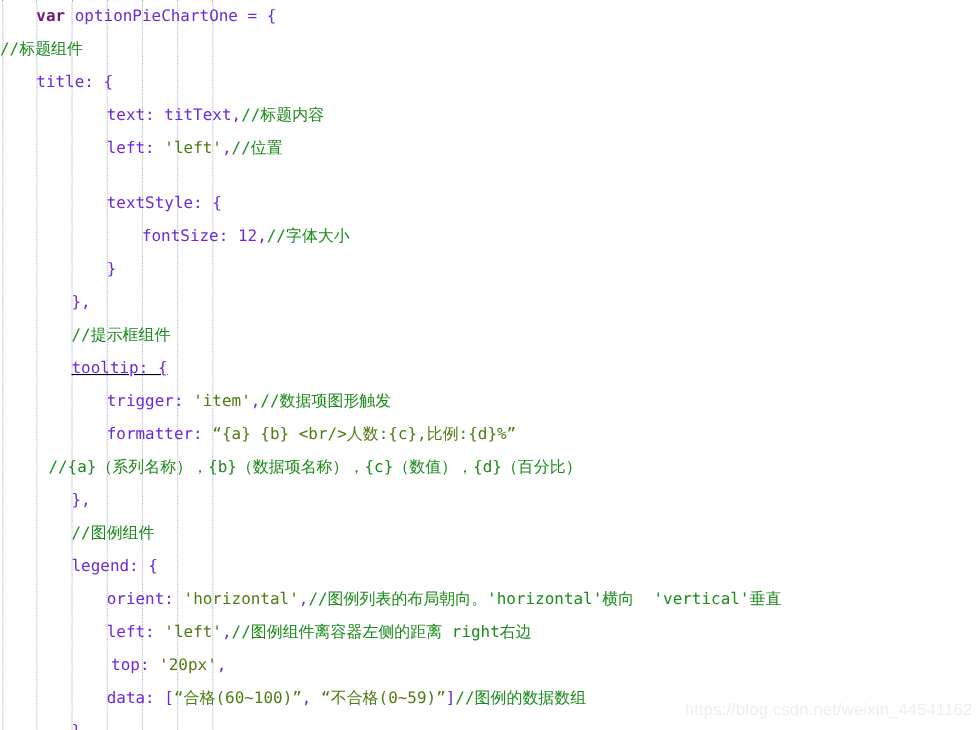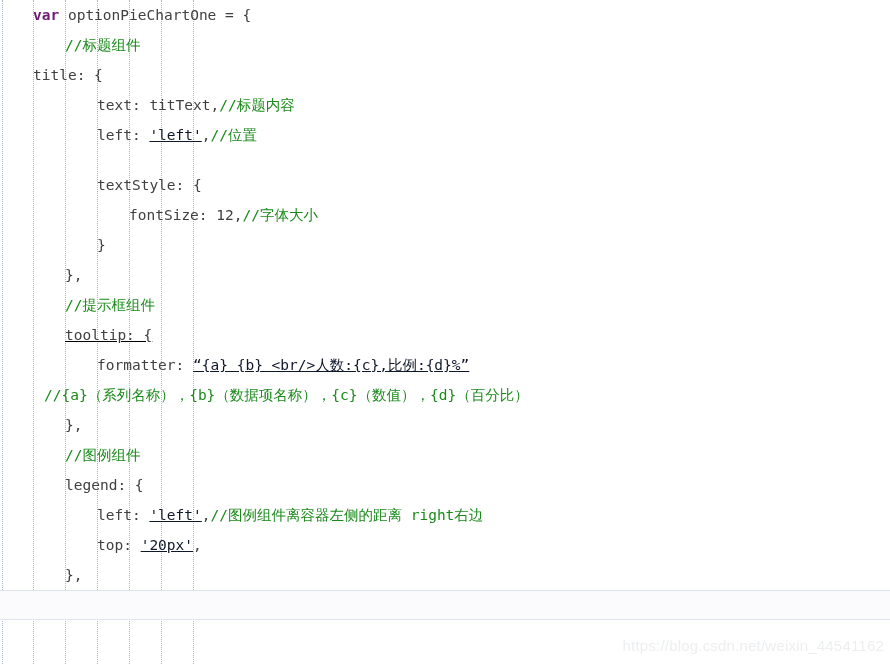--- a/index.html
+++ b/index.html
@@ -58,22 +58,22 @@
   .line.current {
     background: #fbfbfd;
     border-top: 1px solid #dfe3ef;
     border-bottom: 1px solid #dfe3ef;
     height: 28px;
     line-height: 28px;
   }
 
   
   .kw      { color: #701a75; font-weight: bold; }  
-  .plain   { color: #404040; }
-  .str     { color: #0f172a; text-decoration: underline; }                      
+  .plain   { color: #6d28d9; }
+  .str     { color: #4d7c0f; }                      
   .cmt     { color: #1a8a1a; }
 
   
   #watermark {
     position: absolute;
     right: 6px;
     bottom: 10px;
     z-index: 5;
     font-family: "Liberation Sans", sans-serif;
     font-size: 15px;
@@ -93,36 +93,39 @@
       <div class="guide" style="left: 33px;"></div>
       <div class="guide" style="left: 65px;"></div>
       <div class="guide" style="left: 97px;"></div>
       <div class="guide" style="left: 129px;"></div>
       <div class="guide" style="left: 161px;"></div>
       <div class="guide" style="left: 193px;"></div>
     </div>
 
   <div id="code">
       <div class="line" style="padding-left: 33px;"><span class="kw">var</span><span class="plain"> optionPieChartOne = {</span></div>
-      <div class="line" style="padding-left: 65px;"><span class="cmt">//标题组件</span></div>
+      <div class="line" style=""><span class="cmt">//标题组件</span></div>
       <div class="line" style="padding-left: 33px;"><span class="plain">title: {</span></div>
       <div class="line" style="padding-left: 97px;"><span class="plain">text: titText,</span><span class="cmt">//标题内容</span></div>
       <div class="line" style="padding-left: 97px;"><span class="plain">left: </span><span class="str">'left'</span><span class="plain">,</span><span class="cmt">//位置</span></div>
       <div class="line" style="padding-left: 97px; margin-top: 20px;"><span class="plain">textStyle: {</span></div>
       <div class="line" style="padding-left: 129px;"><span class="plain">fontSize: 12,</span><span class="cmt">//字体大小</span></div>
       <div class="line" style="padding-left: 97px;"><span class="plain">}</span></div>
       <div class="line" style="padding-left: 65px;"><span class="plain">},</span></div>
       <div class="line" style="padding-left: 65px;"><span class="cmt">//提示框组件</span></div>
       <div class="line" style="padding-left: 65px; text-decoration: underline;"><span class="plain">tooltip: {</span></div>
+      <div class="line" style="padding-left: 97px;"><span class="plain">trigger: </span><span class="str">'item'</span><span class="plain">,</span><span class="cmt">//数据项图形触发</span></div>
       <div class="line" style="padding-left: 97px;"><span class="plain">formatter: </span><span class="str">“{a} {b} &lt;br/&gt;人数:{c},比例:{d}%”</span></div>
       <div class="line" style="padding-left: 44px;"><span class="cmt">//{a}（系列名称），{b}（数据项名称），{c}（数值），{d}（百分比）</span></div>
       <div class="line" style="padding-left: 65px;"><span class="plain">},</span></div>
       <div class="line" style="padding-left: 65px;"><span class="cmt">//图例组件</span></div>
       <div class="line" style="padding-left: 65px;"><span class="plain">legend: {</span></div>
+      <div class="line" style="padding-left: 97px;"><span class="plain">orient: </span><span class="str">'horizontal'</span><span class="plain">,</span><span class="cmt">//图例列表的布局朝向。'horizontal'横向  'vertical'垂直</span></div>
       <div class="line" style="padding-left: 97px;"><span class="plain">left: </span><span class="str">'left'</span><span class="plain">,</span><span class="cmt">//图例组件离容器左侧的距离 right右边</span></div>
-      <div class="line" style="padding-left: 97px;"><span class="plain">top: </span><span class="str">'20px'</span><span class="plain">,</span></div>
+      <div class="line" style="padding-left: 64px; margin-left: 37px;"><span class="plain">top: </span><span class="str">'20px'</span><span class="plain">,</span></div>
+      <div class="line" style="padding-left: 97px;"><span class="plain">data: [</span><span class="str">“合格(60~100)”</span><span class="plain">, </span><span class="str">“不合格(0~59)”</span><span class="plain">]</span><span class="cmt">//图例的数据数组</span></div>
       <div class="line" style="padding-left: 65px;"><span class="plain">},</span></div>
       <div class="line current" style="padding-left: 65px;"></div>
     </div>
 
   <div id="watermark">https://blog.csdn.net/weixin_44541162</div>
 
 </div>
 
 </body></html>

